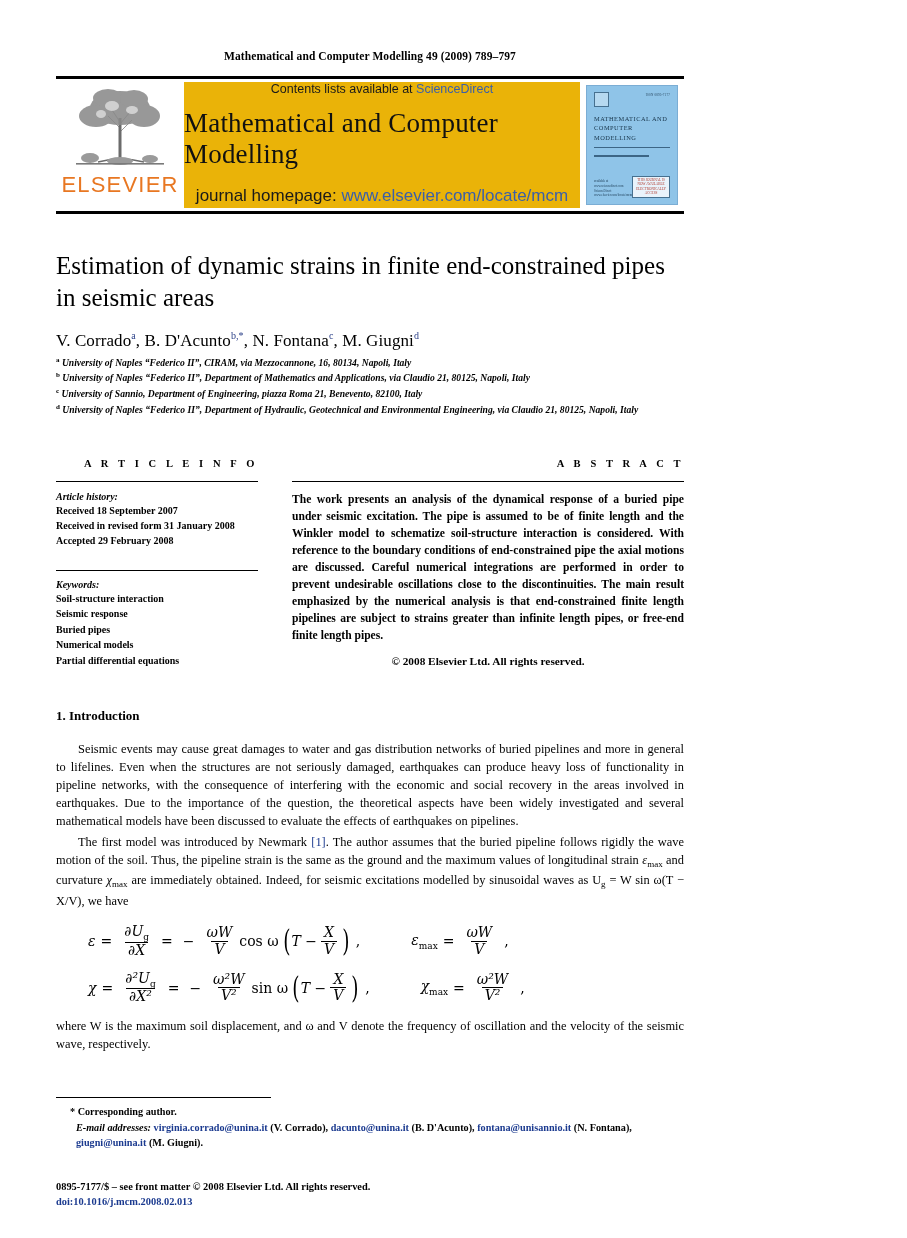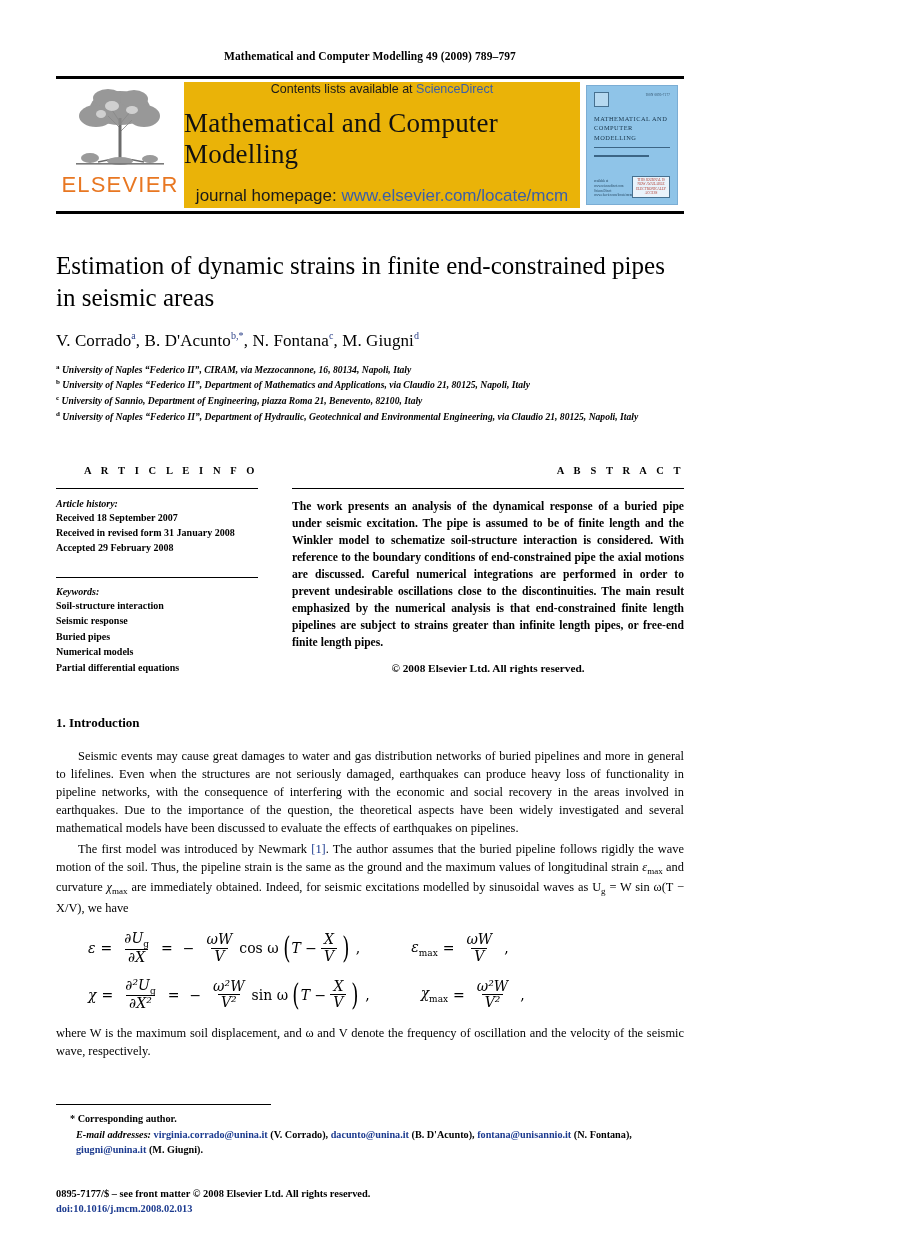--- a/index.html
+++ b/index.html
@@ -192,21 +192,21 @@
     font-size: 17px;
     margin-top: 16px;
     letter-spacing: 0.1px;
   }
   .authors sup {
     font-size: 10px;
     color: #2a3f87;
     vertical-align: super;
   }
   .affils {
-    margin-top: 11px;
+    margin-top: 4px;
   }
   .affil {
     font-size: 9.6px;
     font-style: italic;
     line-height: 1.62;
     font-weight: bold;
   }
   .affil sup {
     font-size: 7px;
     vertical-align: super;

